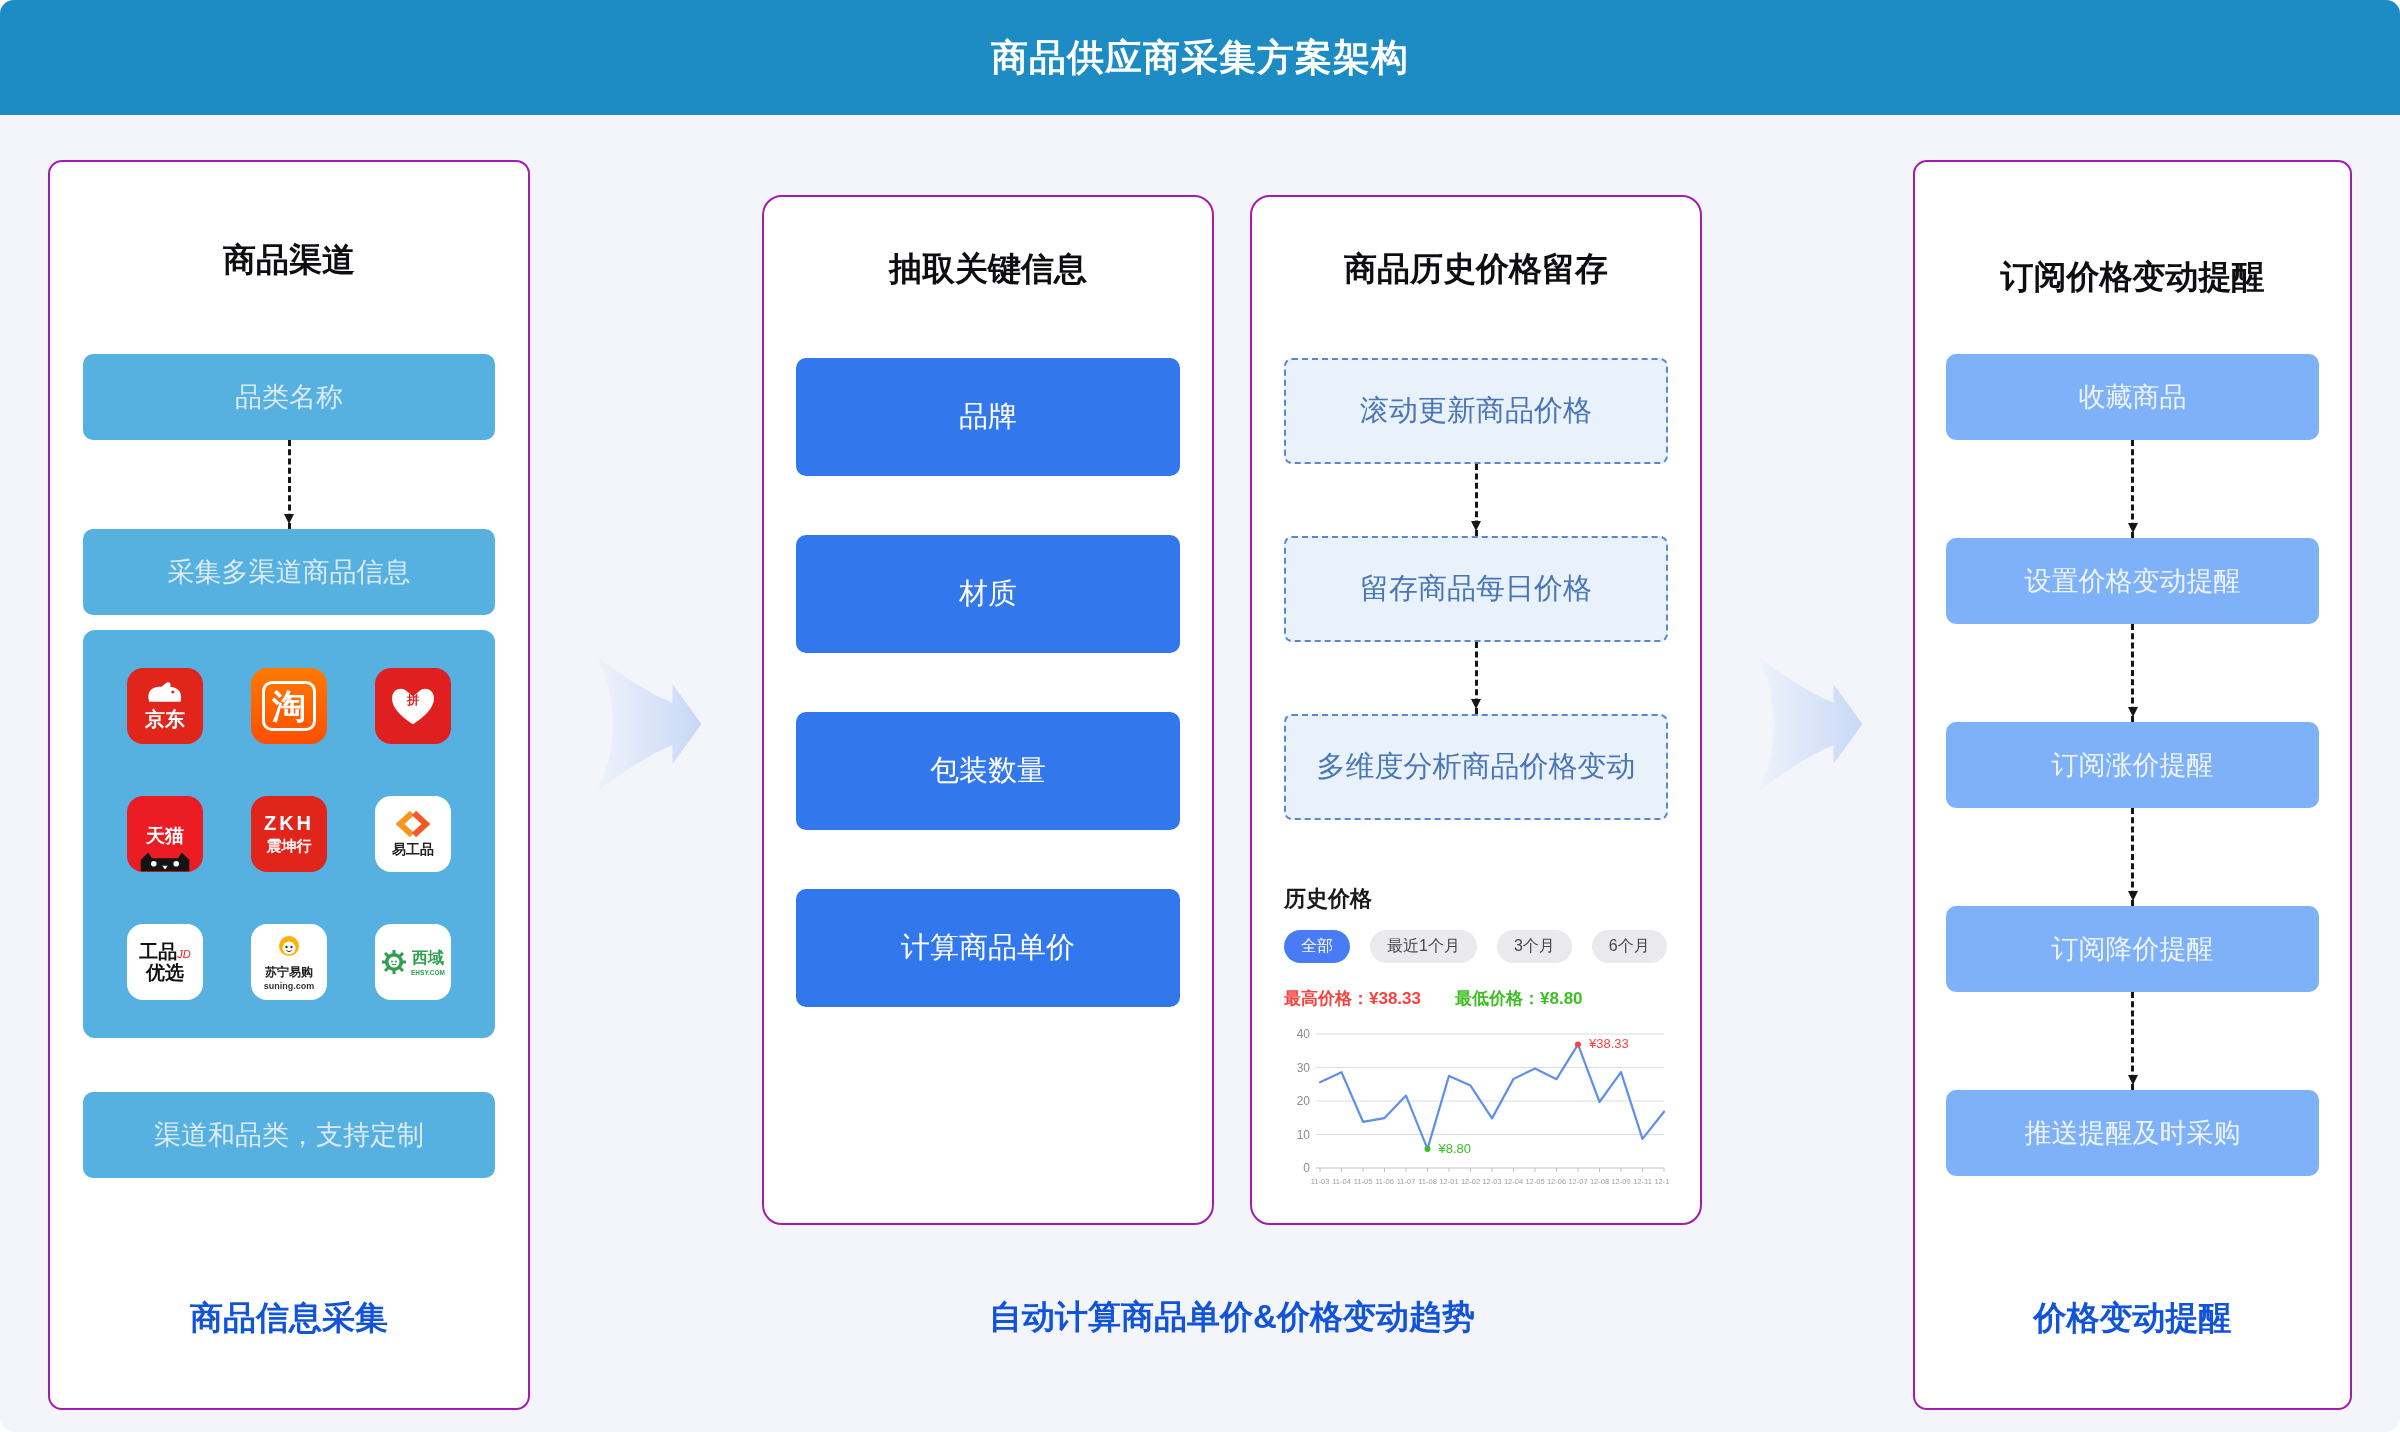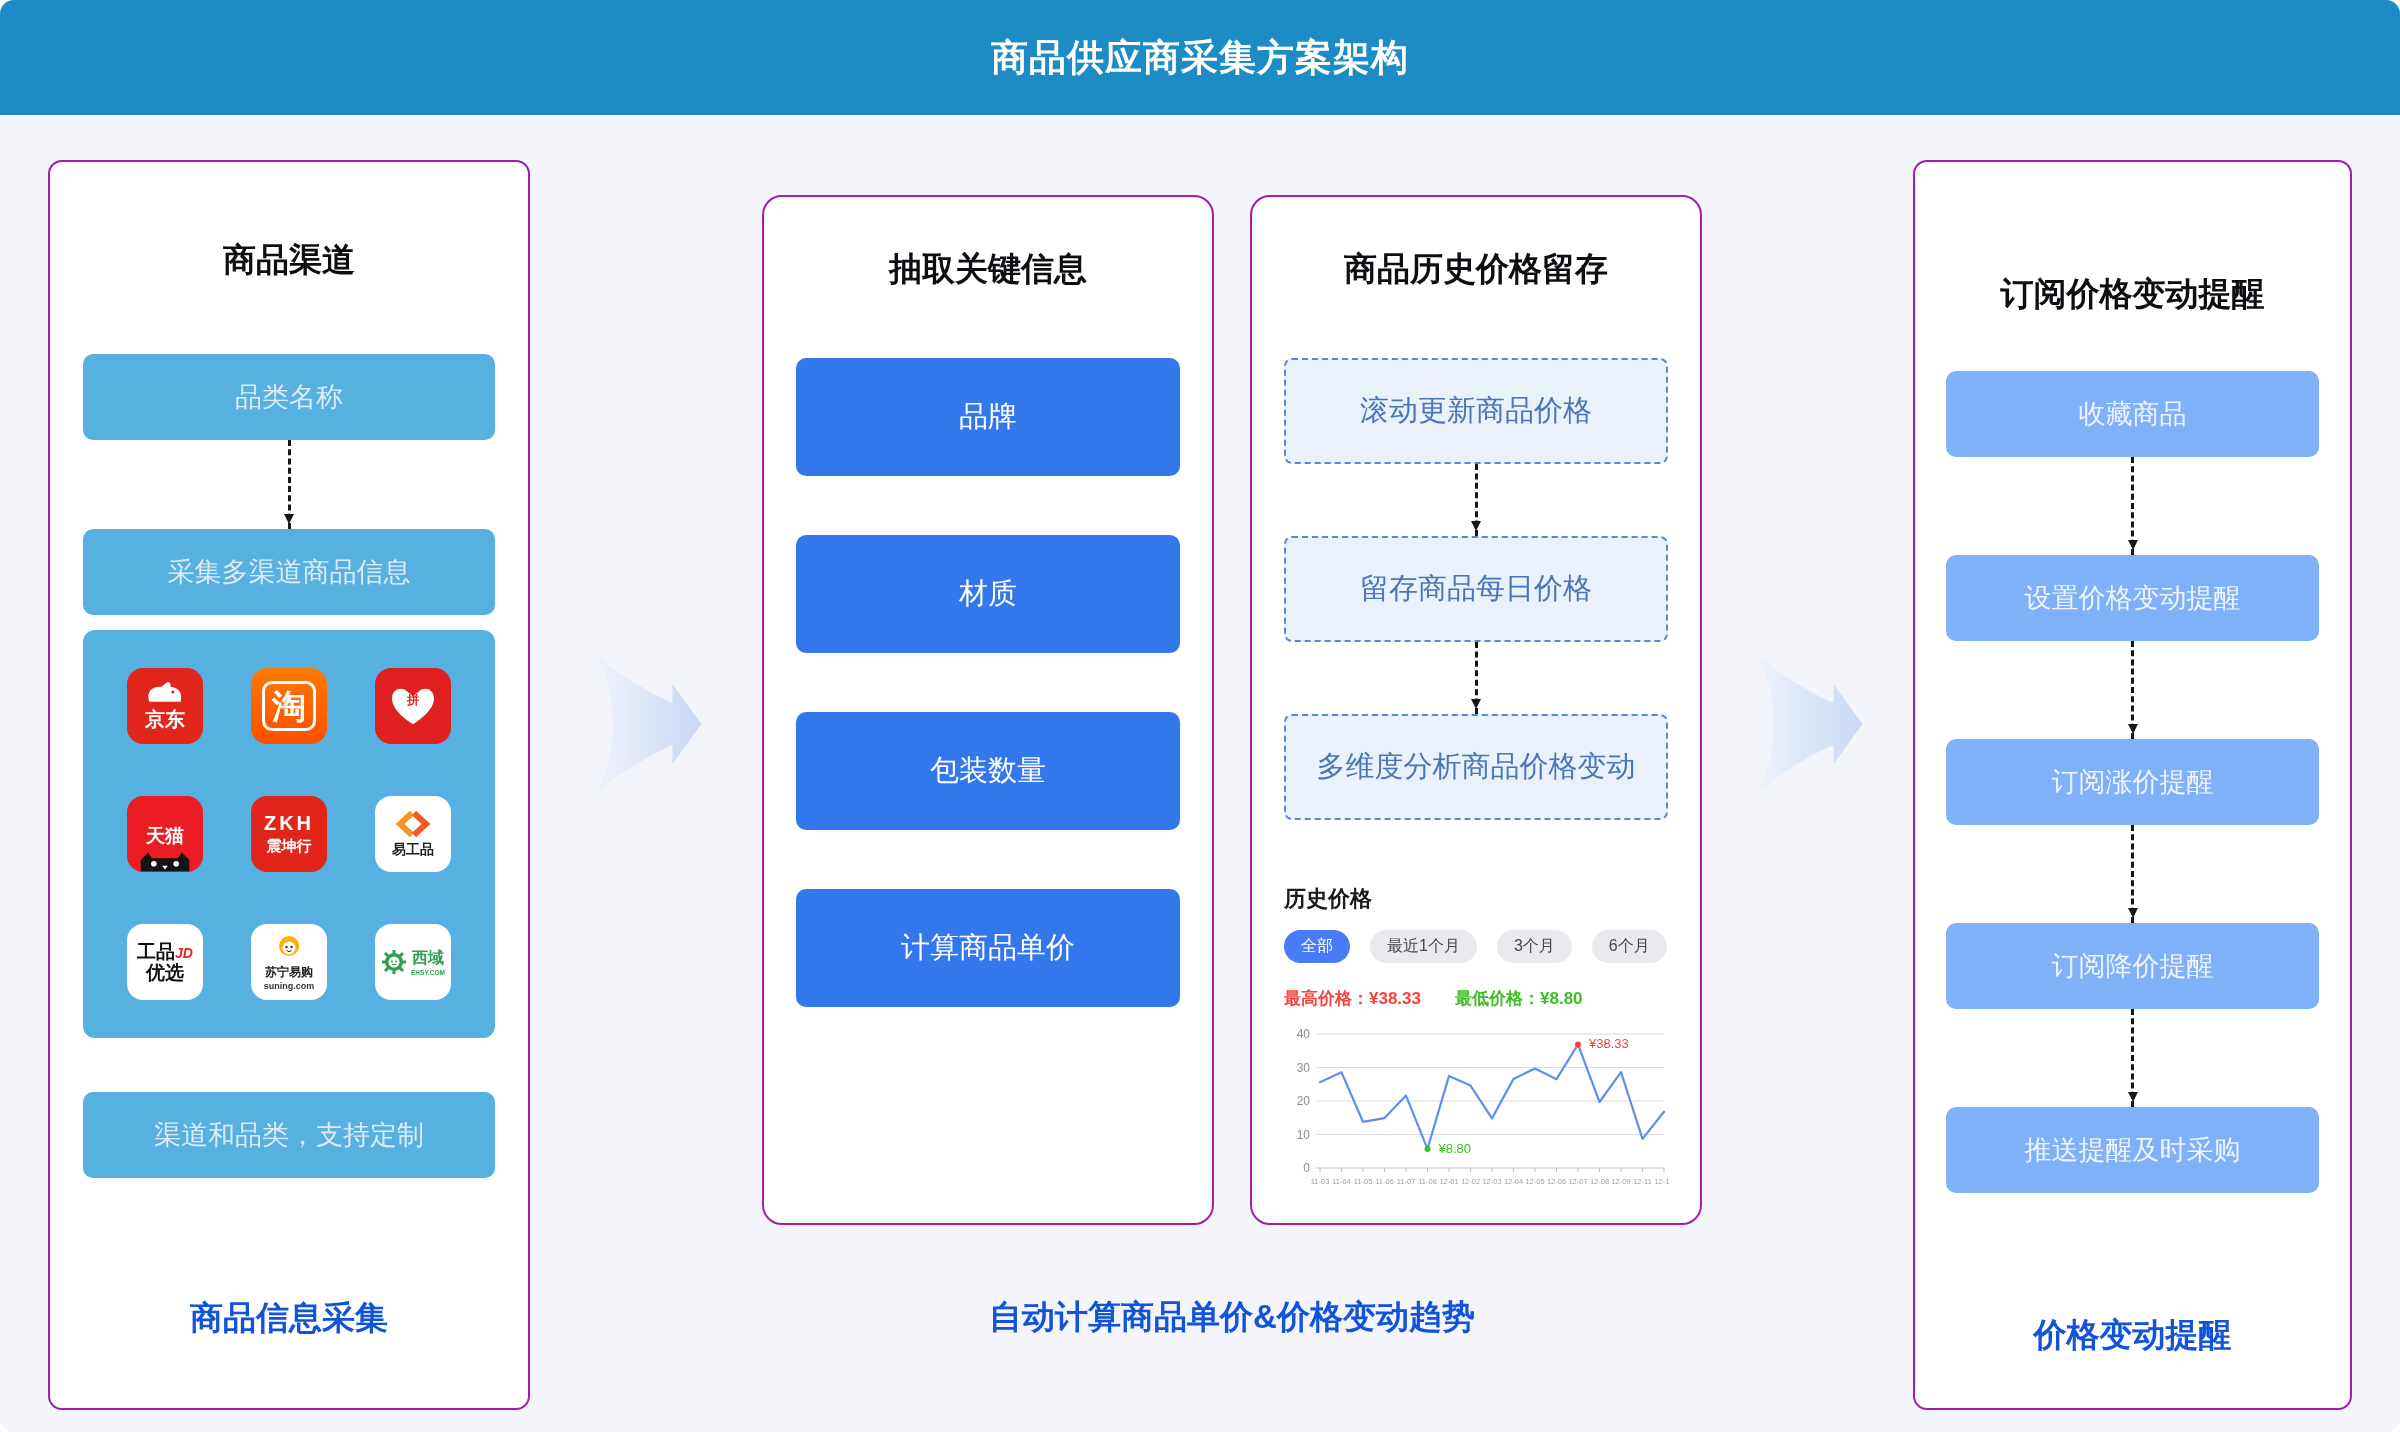--- a/index.html
+++ b/index.html
@@ -11,21 +11,21 @@
   }
   
   .hdr{height:115px;background:#1d8cc4;display:flex;align-items:center;justify-content:center;}
   .hdr h1{margin:0;color:#fff;font-size:37px;font-weight:bold;letter-spacing:1px;}
   
   .main{display:flex;align-items:flex-start;padding:45px 48px 0;}
   .card{background:#fff;border:2px solid #a21caf;border-radius:14px;box-sizing:border-box;}
   .card h2{margin:0;text-align:center;font-size:33px;font-weight:bold;color:#0e0e12;line-height:40px;}
   .card-left{width:482px;height:1250px;padding:0 33px;}
   .card-mid{width:452px;height:1030px;padding:0 32px;border-radius:20px;}
-  .card-right{width:439px;height:1250px;padding:17px 31px;}
+  .card-right{width:439px;height:1250px;padding:0 31px;}
   .mid-group{display:flex;flex-direction:column;}
   .mid-row{display:flex;gap:36px;margin-top:35px;}
   .mid-caption,.col-caption{
     text-align:center;font-size:33px;font-weight:bold;color:#1254d9;line-height:40px;
   }
   .mid-caption{margin-top:72px;}
   
   .gapA{width:232px;display:flex;justify-content:center;}
   .gapB{width:211px;display:flex;justify-content:center;}
   .stage-arrow{margin-top:485px;}
@@ -55,21 +55,21 @@
   .tile .zh{color:#fff;font-weight:bold;}
   .tile-jd .zh{font-size:20px;margin-top:2px;}
   .tile-tb .zh{font-size:34px;border:3px solid #fff;border-radius:10px;padding:0 7px;line-height:44px;}
   .tile-tm .zh{font-size:19px;margin-top:4px;}
   .tile-tm svg{position:absolute;bottom:0;left:50%;transform:translateX(-50%);}
   .tile-zkh .zh{font-size:20px;letter-spacing:3px;}
   .tile-zkh .sub{color:#fff;font-size:15px;font-weight:bold;margin-top:2px;}
   .tile-ygp .zh{color:#222;font-size:14px;margin-top:3px;}
   .tile-gpy{line-height:1.12;}
   .tile-gpy .l1,.tile-gpy .l2{color:#111;font-size:19px;font-weight:900;}
-  .tile-gpy .jd-badge{color:#e1251b;font-size:14px;font-style:italic;font-weight:700;}
+  .tile-gpy .jd-badge{color:#e1251b;font-size:11px;font-style:italic;font-weight:400;}
   .tile-sn .zh{color:#222;font-size:12px;margin-top:2px;}
   .tile-sn .sub{color:#333;font-size:9px;font-weight:bold;}
   .tile-xy{flex-direction:row;gap:4px;}
   .tile-xy .tcol{display:flex;flex-direction:column;align-items:center;}
   .tile-xy .zh{color:#2e9e4f;font-size:16px;}
   .tile-xy .sub{color:#2e9e4f;font-size:6.5px;font-weight:bold;}
   
   .vconn{width:0;margin:0 auto;border-left:3px dashed #161616;position:relative;}
   .vconn::after{
     content:"";position:absolute;left:-6.5px;bottom:0;width:0;height:0;

